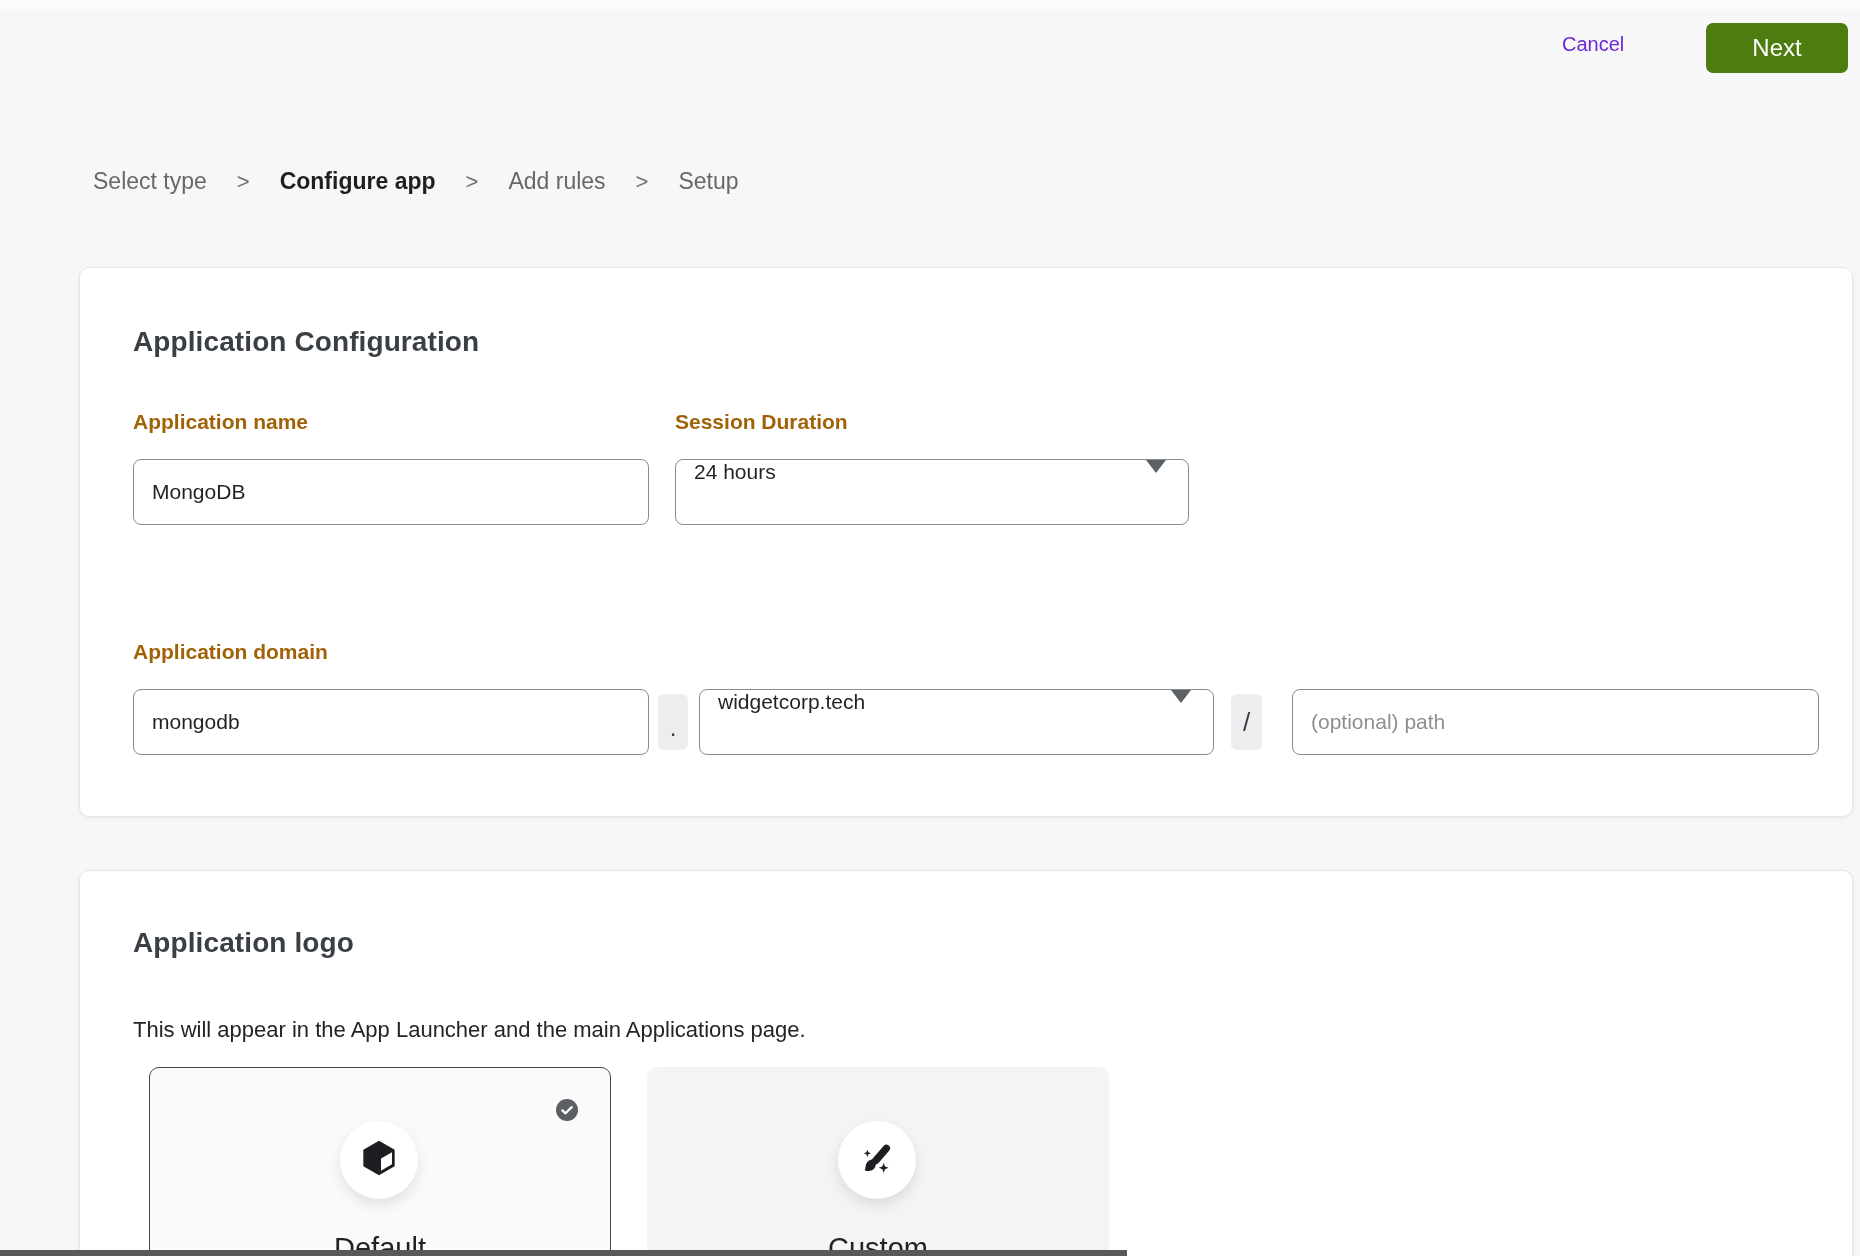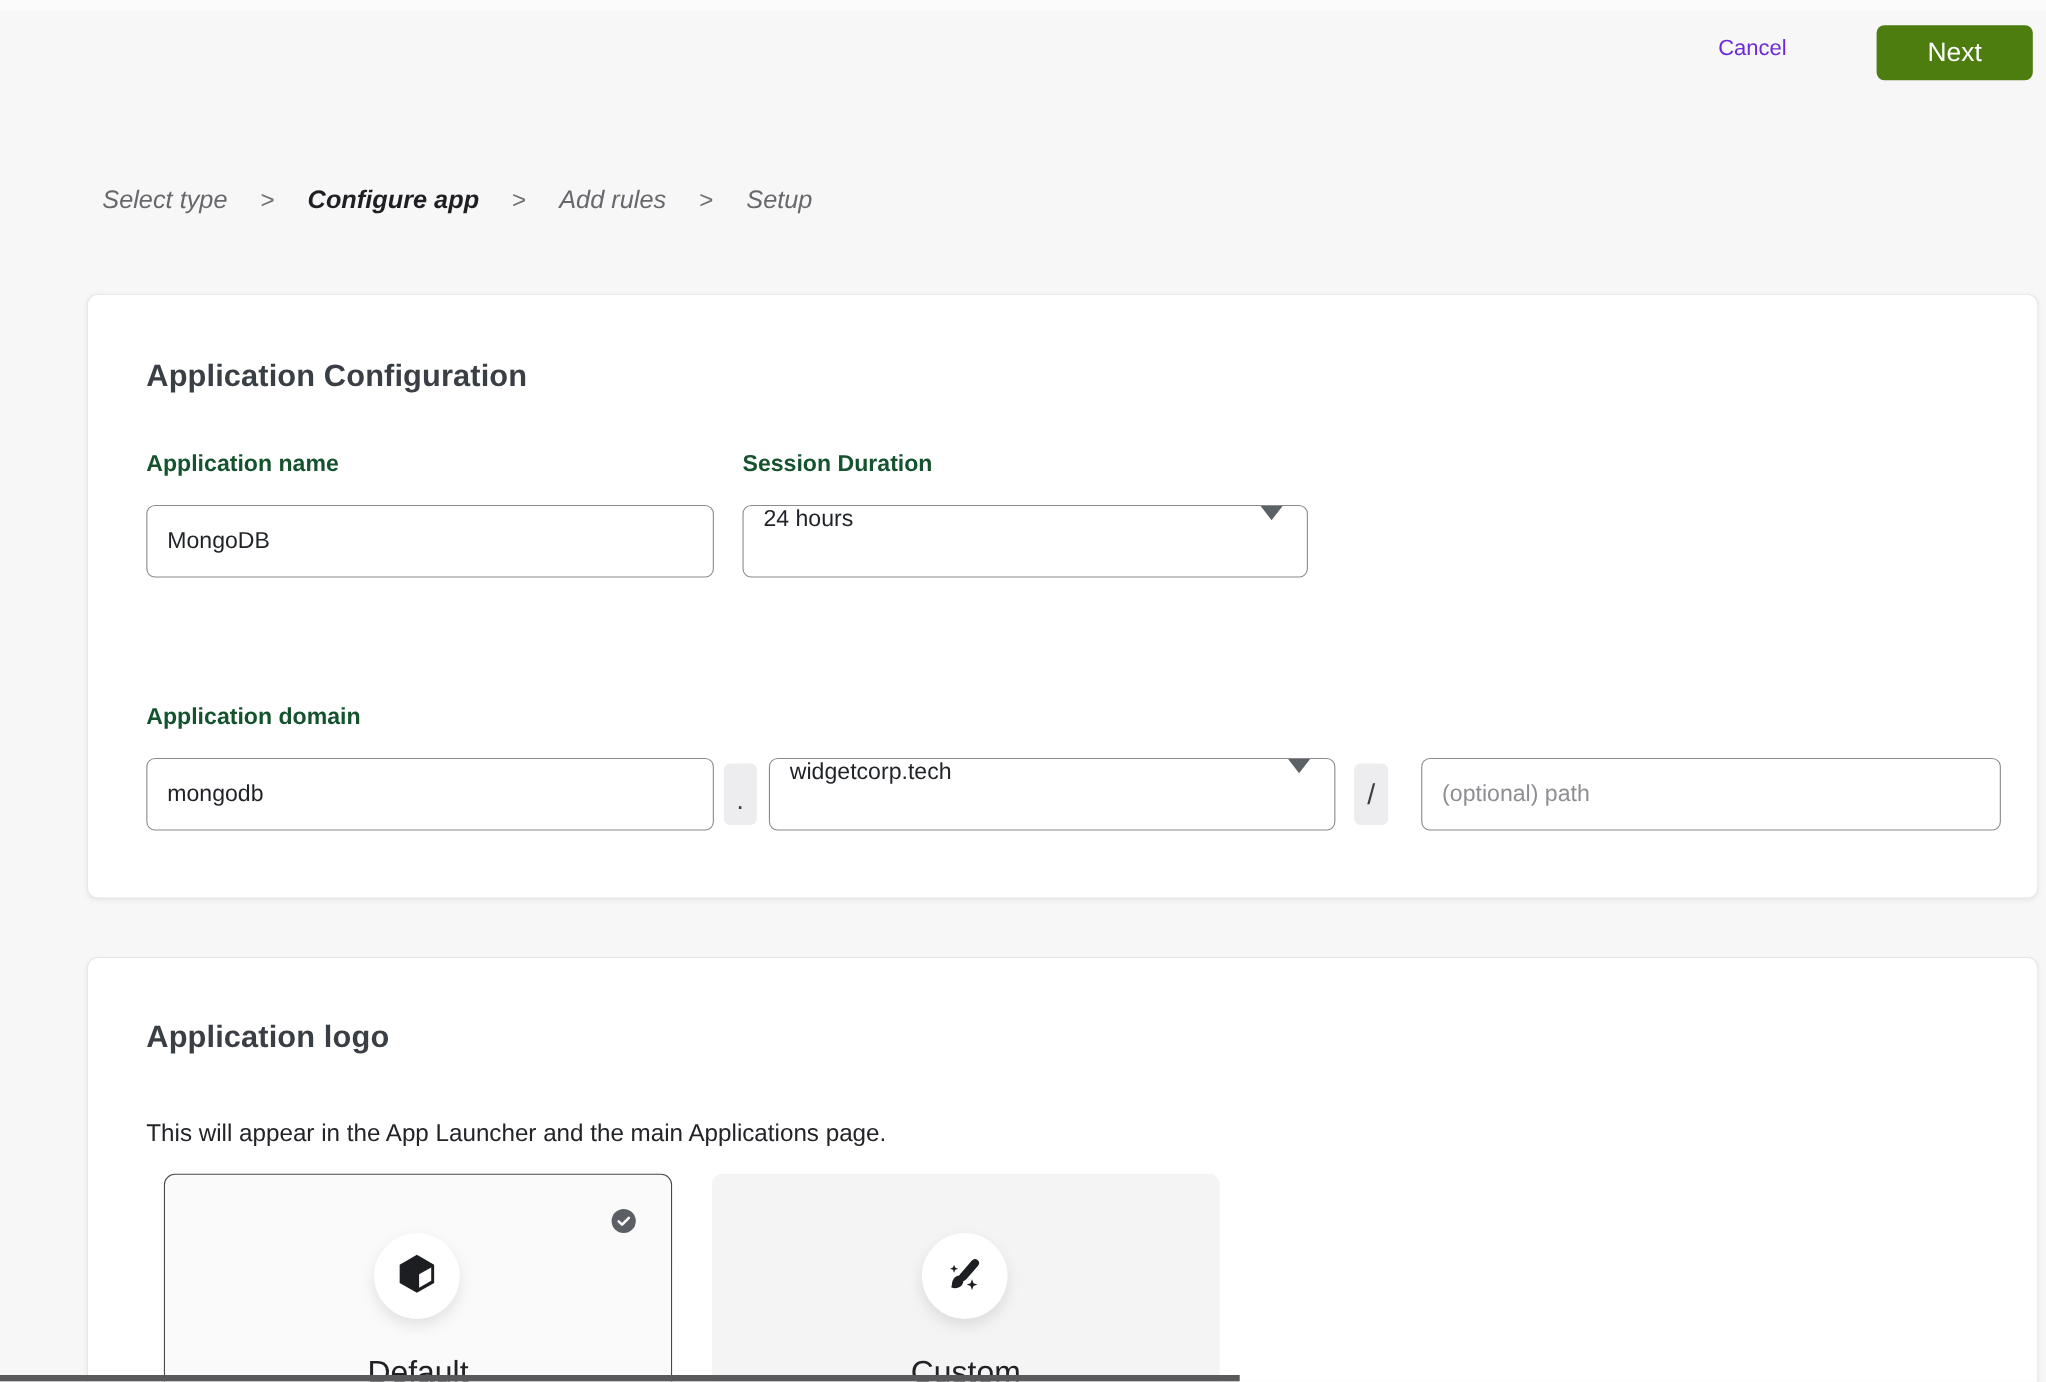--- a/index.html
+++ b/index.html
@@ -28,21 +28,21 @@
     color:#ffffff;font-size:24px;font-family:inherit;
     display:flex;align-items:center;justify-content:center;cursor:pointer;margin-left:16px;
   }
 
   
   .breadcrumb{
     position:absolute;left:93px;top:168px;
     display:flex;align-items:center;gap:30px;
     font-size:23px;color:#67676c;
   }
-  .crumb{white-space:nowrap;font-style:italic;}
+  .crumb{white-space:nowrap;}
   .crumb.active{font-weight:700;color:#1f1f23;}
   .crumb-sep{color:#6f6f74;font-size:22px;}
 
   
   .card{
     position:absolute;left:79px;width:1772px;
     background:#ffffff;border:1px solid #e6e6e9;border-radius:10px;
     box-shadow:0 2px 5px rgba(0,0,0,0.05);
   }
   .card.config{top:267px;height:548px;}
@@ -50,21 +50,21 @@
 
   .card-heading{
     position:absolute;left:53px;
     font-size:28px;font-weight:700;color:#3a3e45;letter-spacing:0.1px;
   }
   .config .card-heading{top:58px;}
   .logo .card-heading{top:56px;}
 
   .field-label{
     position:absolute;
-    font-size:21px;font-weight:700;color:#14532d;
+    font-size:21px;font-weight:700;color:#a16207;
   }
   .label-name{left:53px;top:142px;}
   .label-session{left:595px;top:142px;}
   .label-domain{left:53px;top:372px;}
 
   .text-input{
     position:absolute;height:66px;box-sizing:border-box;
     border:1.5px solid #8a8a8f;border-radius:8px;background:#ffffff;
     font-family:inherit;font-size:21px;color:#1f2226;
     padding:0 18px;outline:none;

